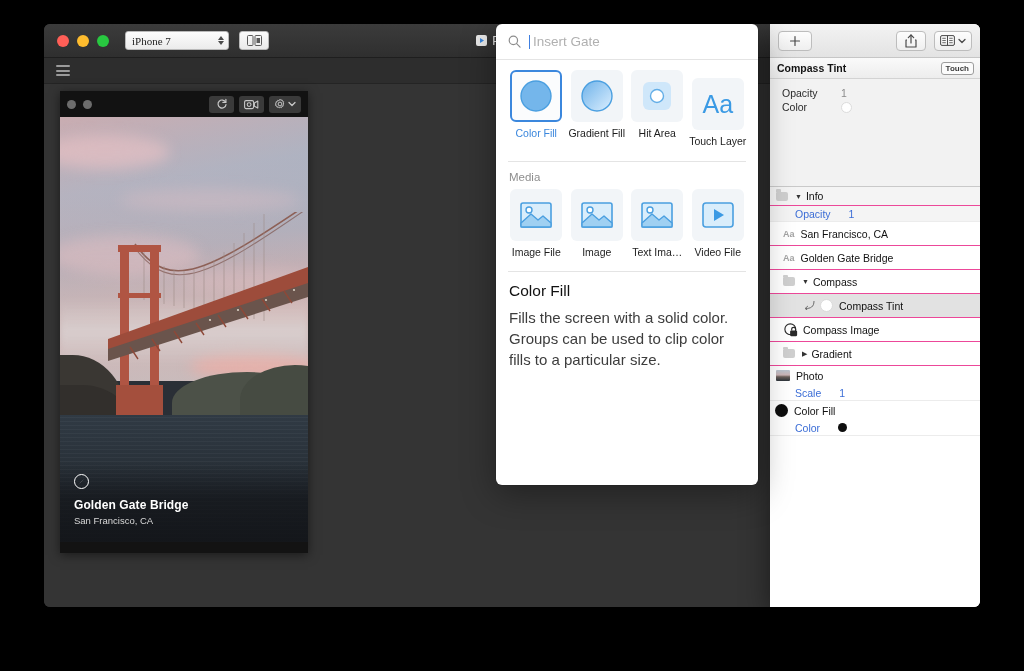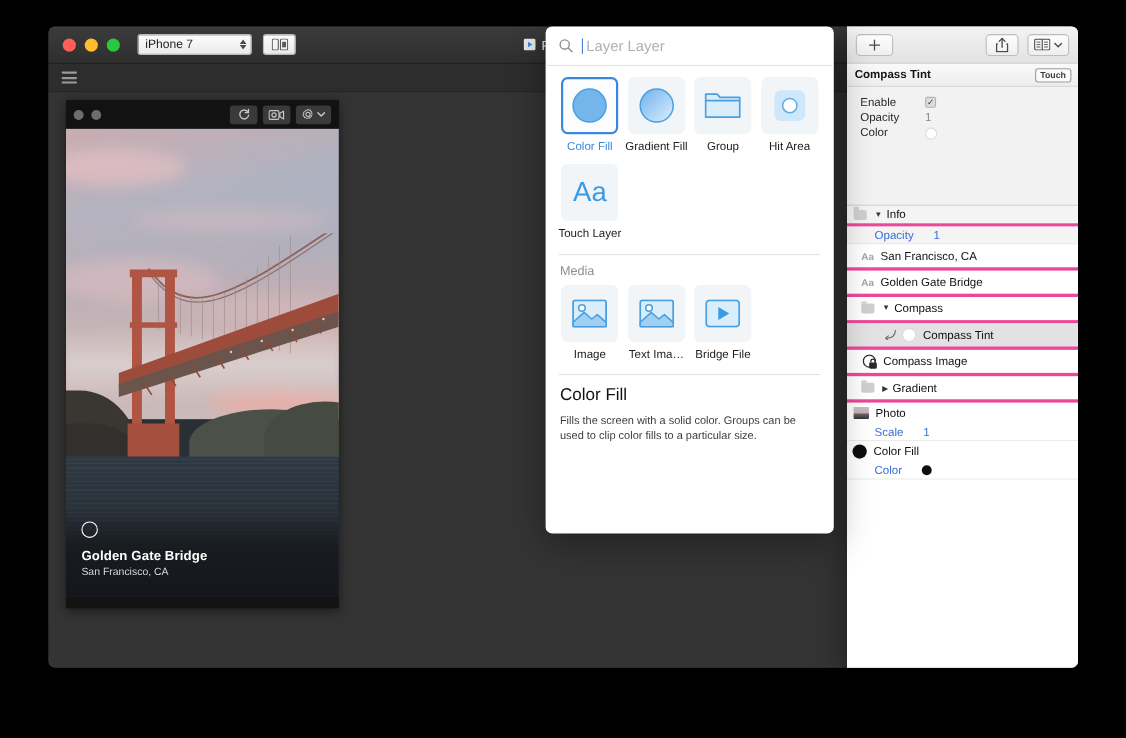--- a/index.html
+++ b/index.html
@@ -40,21 +40,21 @@
     margin-left: 16px;
     width: 104px; height: 19px;
     background: linear-gradient(#fcfcfc, #ebebeb);
     border: 1px solid #b9b9b9;
     border-radius: 3px;
     display: flex; align-items: center;
     padding: 0 4px 0 6px;
     font-size: 11px; color: #1c1c1c;
     position: relative;
   }
-  .device-select .lbl { flex: 1; white-space: nowrap; overflow: hidden; }
+  .device-select .lbl { flex: 1; white-space: nowrap; overflow: hidden; font-family: Liberation Serif, serif; }
   .stepper { display: flex; flex-direction: column; gap: 1px; line-height: 0; }
   .stepper i {
     display: block;
     border-left: 3.2px solid transparent;
     border-right: 3.2px solid transparent;
   }
   .stepper i.up   { border-bottom: 4px solid #4a4a4a; }
   .stepper i.down { border-top: 4px solid #4a4a4a; }
 
   .device-btn {
@@ -213,21 +213,21 @@
     border: 1px solid #b4b4b4; border-radius: 2px;
     display: flex; align-items: center; justify-content: center;
     font-size: 8px; color: #3a3a3a; line-height: 1;
   }
   .swatch-w { width: 11px; height: 11px; border-radius: 50%; background: #fff; border: 1px solid #dcdcdc; }
 
   
   .tree { flex: 1; background: #fff; border-top: 1px solid #c9c9c9; overflow: hidden; }
   .trow {
     height: 24px; display: flex; align-items: center;
-    border-bottom: 3px solid #ec4899;
+    border-bottom: 1px solid #ec4899;
     font-size: 10.5px; color: #111;
     padding-right: 6px;
   }
   .trow.selected { background: #e2e2e2; }
   .trow.shaded { background: #f4f4f4; }
   .sub { height: 16px; border-bottom: 1px solid #ececec; display: flex; align-items: center; font-size: 10.5px; }
   .sub .k { color: #3b6dd6; }
   .sub .v { color: #3b6dd6; margin-left: 18px; }
   .tri { font-size: 7px; color: #333; margin-right: 4px; }
   .folder {
@@ -282,21 +282,21 @@
   .cap {
     font-size: 10.5px; color: #1d1d1d; text-align: center;
     margin-top: 5px; line-height: 1.18; width: 60px;
   }
   .cap.on { color: #3b87dd; }
   .sect-div { height: 1px; background: #e4e4e4; margin: 8px 12px 0 12px; }
   .sect-title { font-size: 11.5px; color: #8e8e8e; padding: 9px 0 2px 13px; }
   .desc-div { height: 1px; background: #e4e4e4; margin: 8px 12px 0 12px; }
   .desc { padding: 10px 13px 0 13px; }
   .desc h3 { font-size: 15.5px; font-weight: normal; color: #111; margin-bottom: 7px; }
-  .desc p { font-size: 10px; color: #3d3d3d; line-height: 1.42; }
+  .desc p { font-size: 15px; color: #3d3d3d; line-height: 1.42; }
 </style>
 </head>
 <body>
 
 <div id="stage">
 
   <div class="app-window">
 
     <div class="titlebar">
       <div class="traffic">
@@ -485,24 +485,20 @@
       </div>
     </div>
 
     <div class="insp-head">
       <span class="nm">Compass Tint</span>
       <span class="badge">Touch</span>
     </div>
 
     <div class="props">
       <div class="prow">
-        <span class="k">Enable</span>
-        <span class="chk">✓</span>
-      </div>
-      <div class="prow">
         <span class="k">Opacity</span>
         <span class="v">1</span>
       </div>
       <div class="prow">
         <span class="k">Color</span>
         <span class="swatch-w"></span>
       </div>
     </div>
 
     <div class="tree">
@@ -595,21 +591,21 @@
     </div>
   </div>
 
   <div class="popover">
 
     <div class="search-row">
       <svg width="13" height="13" viewBox="0 0 14 14">
         <circle cx="5.8" cy="5.8" r="4.5" fill="none" stroke="#8d8d8d" stroke-width="1.3"></circle>
         <line x1="9.3" y1="9.3" x2="13" y2="13" stroke="#8d8d8d" stroke-width="1.3" stroke-linecap="round"></line>
       </svg>
-      <span class="search-ph"><span class="caret"></span><span>Layer Layer</span></span>
+      <span class="search-ph"><span class="caret"></span><span>Insert Gate</span></span>
     </div>
 
     <div class="grid">
 
       <div class="cell">
         <div class="tile sel">
           <svg width="34" height="34" viewBox="0 0 34 34">
             <circle cx="17" cy="17" r="15" fill="#74b6eb" stroke="#4a9fe0" stroke-width="1.4"></circle>
           </svg>
         </div>
@@ -624,29 +620,20 @@
               <stop offset="0%" stop-color="#6eb2e9"></stop>
                   <stop offset="100%" stop-color="#dcefff"></stop>
             </linearGradient>
               </defs>
             <circle cx="17" cy="17" r="15" fill="url(#gd)" stroke="#4a9fe0" stroke-width="1.4"></circle>
           </svg>
         </div>
         <div class="cap">Gradient Fill</div>
       </div>
 
-      <div class="cell">
-        <div class="tile">
-          <svg width="34" height="28" viewBox="0 0 34 28">
-            <path d="M1.5 6.5 L1.5 3.5 L12 3.5 L14.5 6.5 L32.5 6.5 L32.5 24.5 L1.5 24.5 Z" fill="#d9edfb" stroke="#4a9fe0" stroke-width="1.5" stroke-linejoin="round"></path>
-            <line x1="1.5" y1="9.5" x2="32.5" y2="9.5" stroke="#4a9fe0" stroke-width="1.5"></line>
-          </svg>
-        </div>
-        <div class="cap">Group</div>
-      </div>
 
       <div class="cell">
         <div class="tile">
           <svg width="30" height="30" viewBox="0 0 30 30">
             <rect x="1" y="1" width="28" height="28" rx="6" fill="#cfe7fa"></rect>
             <circle cx="15" cy="15" r="6.5" fill="#fff" stroke="#63aee7" stroke-width="1.4"></circle>
           </svg>
         </div>
         <div class="cap">Hit Area</div>
       </div>
@@ -660,52 +647,62 @@
       </div>
 
 
       <div class="cell"></div>
     </div>
 
     <div class="sect-div"></div>
     <div class="sect-title">Media</div>
 
     <div class="grid" style="padding-top:4px">
-
 
       <div class="cell">
         <div class="tile">
           <svg width="32" height="26" viewBox="0 0 32 26">
             <rect x="1" y="1" width="30" height="24" rx="2" fill="#d9edfb" stroke="#4a9fe0" stroke-width="1.6"></rect>
             <circle cx="9" cy="8" r="3" fill="#fff" stroke="#4a9fe0" stroke-width="1.4"></circle>
             <path d="M1 21 L11 12 L18 18 L23 14 L31 21 L31 25 L1 25 Z" fill="#9fd0f2" stroke="#4a9fe0" stroke-width="1.4" stroke-linejoin="round"></path>
           </svg>
         </div>
-        <div class="cap">Image</div>
+        <div class="cap">Image File</div>
       </div>
 
       <div class="cell">
         <div class="tile">
           <svg width="32" height="26" viewBox="0 0 32 26">
             <rect x="1" y="1" width="30" height="24" rx="2" fill="#d9edfb" stroke="#4a9fe0" stroke-width="1.6"></rect>
             <circle cx="9" cy="8" r="3" fill="#fff" stroke="#4a9fe0" stroke-width="1.4"></circle>
             <path d="M1 21 L11 12 L18 18 L23 14 L31 21 L31 25 L1 25 Z" fill="#9fd0f2" stroke="#4a9fe0" stroke-width="1.4" stroke-linejoin="round"></path>
           </svg>
         </div>
+        <div class="cap">Image</div>
+      </div>
+
+      <div class="cell">
+        <div class="tile">
+          <svg width="32" height="26" viewBox="0 0 32 26">
+            <rect x="1" y="1" width="30" height="24" rx="2" fill="#d9edfb" stroke="#4a9fe0" stroke-width="1.6"></rect>
+            <circle cx="9" cy="8" r="3" fill="#fff" stroke="#4a9fe0" stroke-width="1.4"></circle>
+            <path d="M1 21 L11 12 L18 18 L23 14 L31 21 L31 25 L1 25 Z" fill="#9fd0f2" stroke="#4a9fe0" stroke-width="1.4" stroke-linejoin="round"></path>
+          </svg>
+        </div>
         <div class="cap">Text Ima…</div>
       </div>
 
       <div class="cell">
         <div class="tile">
           <svg width="32" height="26" viewBox="0 0 32 26">
             <rect x="1" y="1" width="30" height="24" rx="3" fill="#d9edfb" stroke="#4a9fe0" stroke-width="1.6"></rect>
             <path d="M12 7 L22 13 L12 19 Z" fill="#3b9ae4"></path>
           </svg>
         </div>
-        <div class="cap">Bridge File</div>
+        <div class="cap">Video File</div>
       </div>
     </div>
 
     <div class="desc-div"></div>
     <div class="desc">
       <h3>Color Fill</h3>
       <p>Fills the screen with a solid color. Groups can be used to clip color fills to a particular size.</p>
     </div>
   </div>
 

